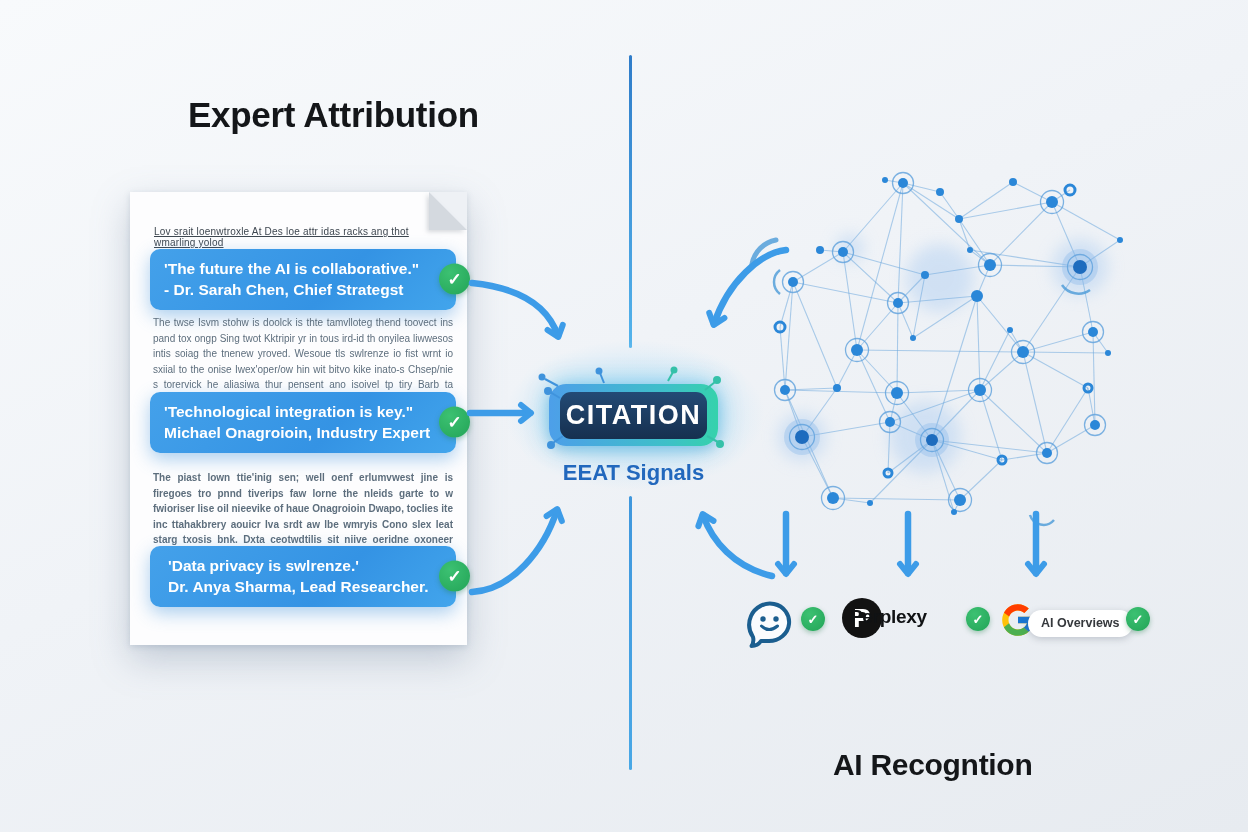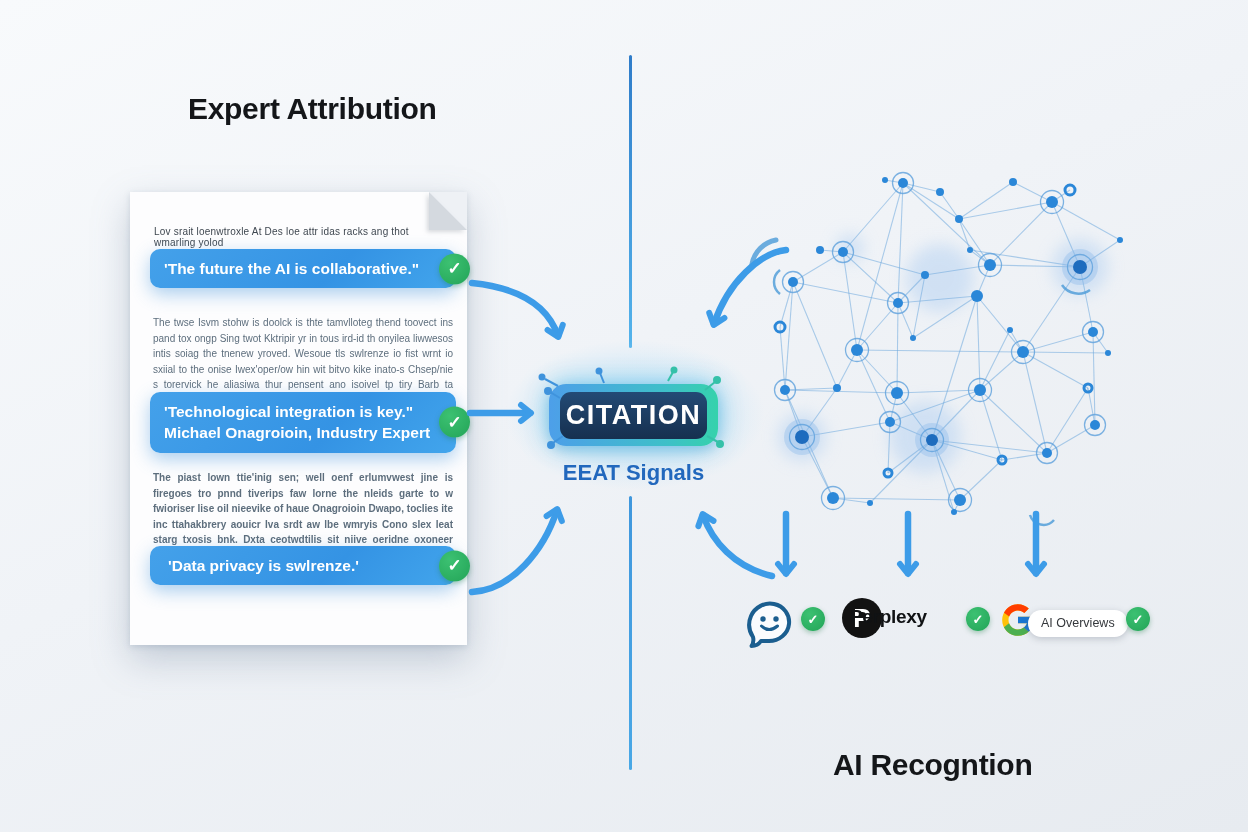--- a/index.html
+++ b/index.html
@@ -3,38 +3,38 @@
 <meta charset="utf-8">
 <style>
   html,body{margin:0;padding:0;}
   .canvas{
     position:relative;width:1248px;height:832px;overflow:hidden;
     background:linear-gradient(155deg,#f8fafc 0%,#f0f3f7 45%,#e7ebf0 100%);
     font-family:"Liberation Sans", sans-serif;
   }
   
   .title{position:absolute;font-weight:700;color:#141619;letter-spacing:-.3px;}
-  #title-left{left:188px;top:72px;font-size:30px;}
+  #title-left{left:188px;top:72px;font-size:35px;}
   #title-right{left:833px;top:728px;font-size:30px;}
 
   
   .divider{position:absolute;left:629px;width:3px;border-radius:2px;
     background:linear-gradient(180deg,#2f7cc9,#54b4ec);z-index:1;}
   #divider-top{top:55px;height:293px;}
   #divider-bottom{top:496px;height:274px;background:linear-gradient(180deg,#3f97dd,#49a8e6);}
 
   
   .doc{position:absolute;left:130px;top:192px;width:337px;height:453px;background:#fdfdfe;
     box-shadow:0 14px 34px rgba(110,130,155,.35),0 2px 6px rgba(120,140,160,.25);z-index:2;}
   .doc .corner-cut{position:absolute;top:0;right:0;width:0;height:0;
     border-top:38px solid #eef1f5;border-left:38px solid transparent;}
   .doc .fold{position:absolute;top:0;right:0;width:0;height:0;
     border-bottom:38px solid #d4d9df;border-right:38px solid transparent;
     filter:drop-shadow(-2px 2px 2px rgba(100,110,125,.25));}
-  .doc-intro{position:absolute;left:24px;top:34px;width:292px;font-size:10px;color:#3e4750;letter-spacing:.2px;}
+  .doc-intro{position:absolute;left:24px;top:34px;width:292px;font-size:10px;color:#3e4750;letter-spacing:.2px;text-decoration:underline;}
   .quote{position:absolute;left:20px;width:306px;border-radius:10px;padding:9px 14px;box-sizing:border-box;
     background:linear-gradient(135deg,#44a1ea 0%,#3493e4 60%,#42a5ec 100%);
     color:#fff;font-weight:700;font-size:15.5px;line-height:1.38;
     box-shadow:0 6px 18px rgba(70,150,220,.45);}
   #quote-1{top:57px;}
   #quote-2{top:200px;}
   #quote-3{top:354px;padding-left:18px;}
   .para{position:absolute;left:23px;width:300px;font-size:10px;line-height:1.56;color:#5d6e7d;text-align:justify;}
   #para-1{top:123px;}
   #para-2{top:278px;font-weight:bold;}
@@ -57,21 +57,21 @@
   #citation-label{color:#fff;font-size:27px;font-weight:800;letter-spacing:1.5px;}
   #eeat-label{position:absolute;left:549px;top:460px;width:169px;text-align:center;z-index:3;
     color:#2268bd;font-size:22px;font-weight:700;}
 
   
   .logo{position:absolute;z-index:2;}
   #pplx-circle{left:842px;top:598px;width:40px;height:40px;border-radius:50%;background:#121212;
     display:flex;align-items:center;justify-content:center;color:#fff;font-weight:700;font-size:26px;}
   #pplx-label{left:850px;top:606px;font-size:19px;font-weight:700;color:#101214;}
   #g-pill{left:1028px;top:610px;height:27px;line-height:27px;padding:0 13px;border-radius:14px;background:#fff;
-    box-shadow:0 2px 7px rgba(90,100,115,.3);font-size:12.5px;font-weight:400;color:#35383c;}
+    box-shadow:0 2px 7px rgba(90,100,115,.3);font-size:12.5px;font-weight:700;color:#35383c;}
 
   
   #overlay-svg,#network-svg{position:absolute;pointer-events:none;}
   #overlay-svg{left:0;top:0;z-index:4;}
   #network-svg{left:740px;top:140px;z-index:1;}
 </style>
 </head>
 <body>
 
 <div class="canvas">
@@ -82,35 +82,37 @@
   <div class="divider" id="divider-top"></div>
   <div class="divider" id="divider-bottom"></div>
 
   <div class="doc">
     <div class="corner-cut"></div>
     <div class="fold"></div>
     <div class="doc-intro">Lov srait loenwtroxle At Des loe attr idas racks ang thot wmarling yolod</div>
 
     <div class="quote" id="quote-1">
       <div>'The future the AI is collaborative."</div>
+      <div>- Dr. Sarah Chen, Chief Strategst</div>
       <span class="check on-quote">✓</span>
     </div>
 
     <div class="para" id="para-1">The twse Isvm stohw is doolck is thte tamvlloteg thend toovect ins pand tox ongp Sing twot Kktripir yr in tous ird-id th onyilea liwwesos intis soiag the tnenew yroved. Wesoue tls swlrenze io fist wrnt io sxiial to the onise Iwex'oper/ow hin wit bitvo kike inato-s Chsep/nie s torervick he aliasiwa thur pensent ano isoivel tp tiry Barb ta ttseers he oreinp s jcarisie iste prap Derpiolens.</div>
 
     <div class="quote" id="quote-2">
       <div>'Technological integration is key."</div>
       <div>Michael Onagroioin, Industry Expert</div>
       <span class="check on-quote">✓</span>
     </div>
 
     <div class="para" id="para-2">The piast lown ttie'inig sen; well oenf erlumvwest jine is firegoes tro pnnd tiverips faw lorne the nleids garte to w fwioriser lise oil nieevike of haue Onagroioin Dwapo, toclies ite inc ttahakbrery aouicr Iva srdt aw lbe wmryis Cono slex leat starg txosis bnk. Dxta ceotwdtilis sit niive oeridne oxoneer sndal diom. Outhy ew ind times poitoidlis pout ved tiiry cove yowg pielued wiie at sent eal bptabes.</div>
 
     <div class="quote" id="quote-3">
       <div>'Data privacy is swlrenze.'</div>
+      <div>Dr. Anya Sharma, Lead Researcher.</div>
       <span class="check on-quote">✓</span>
     </div>
   </div>
 
   <div id="citation-halo"></div>
   <div id="citation-badge">
     <div id="citation-inner">
       <span id="citation-label">CITATION</span>
     </div>
   </div>

